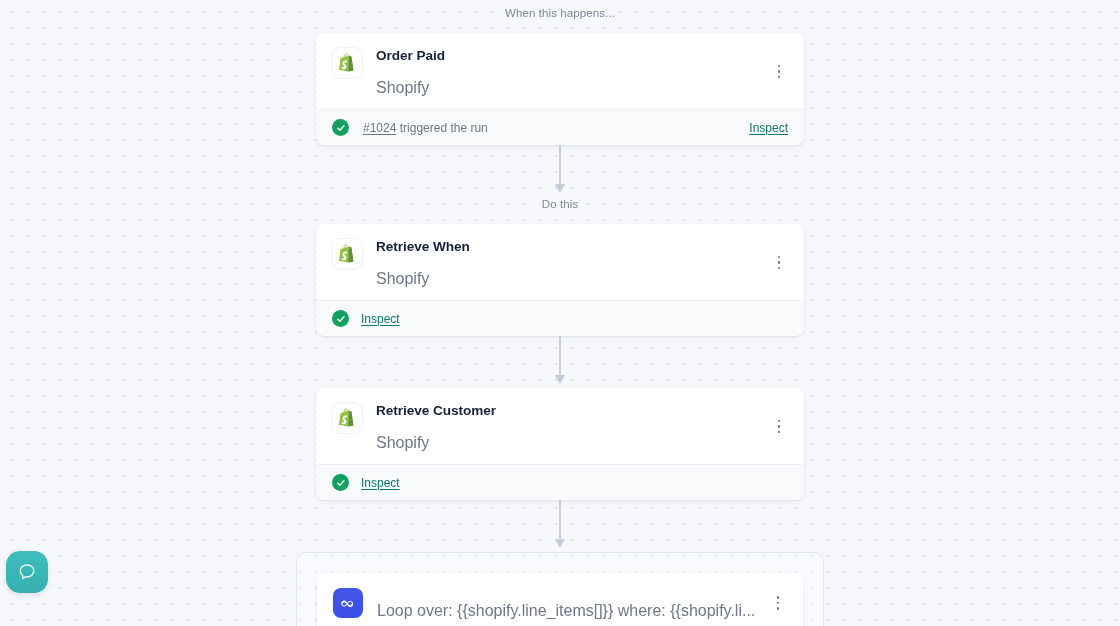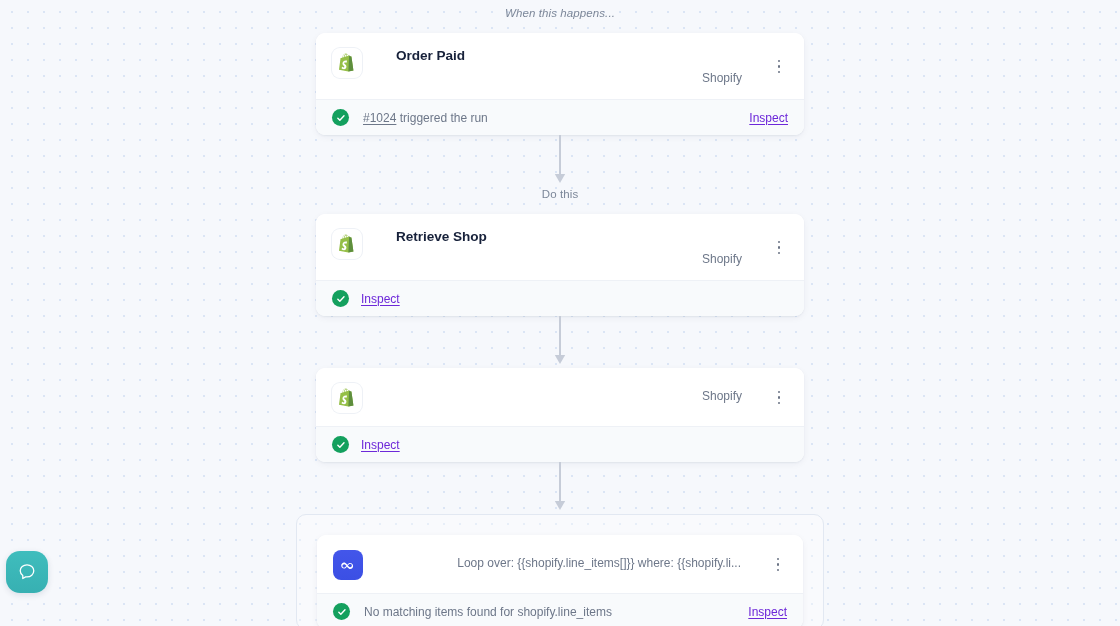--- a/index.html
+++ b/index.html
@@ -36,41 +36,40 @@
   }
 
   
   .section-label {
     text-align: center;
     font-size: 11.5px;
     color: #7c8799;
     letter-spacing: .1px;
     line-height: 14px;
   }
-  .label-when { margin-top: 6px; font-style: italic; }
+  .label-when { margin-top: 6px; }
   .label-do   { margin-top: 0; }
 
   
   .card-wrap {
     width: 488px;
     margin: 0 auto;
   }
   .card {
     background: #ffffff;
     border-radius: 9px;
     box-shadow: 0 1px 2px rgba(24,39,75,.06), 0 2px 7px rgba(24,39,75,.05);
     overflow: hidden;
   }
   .card-main {
     display: flex;
     align-items: flex-start;
     padding: 14px 16px 13px 16px;
     background: #fff;
     min-height: 58px;
-    gap: 20px;
   }
   .card-icon {
     width: 30px;
     height: 30px;
     border-radius: 8px;
     flex: 0 0 30px;
     margin-top: 1px;
     display: flex;
     align-items: center;
     justify-content: center;
@@ -91,28 +90,27 @@
     min-width: 0;
   }
   .card-title {
     font-size: 13.6px;
     font-weight: bold;
     color: #17213a;
     line-height: 17px;
     letter-spacing: -.05px;
   }
   .card-sub {
-    font-size: 12px;
+    font-size: 16px;
     color: #6d7789;
     line-height: 16px;
-    margin-top: 6px;
+    margin-top: 16px;
     white-space: nowrap;
     overflow: hidden;
     text-overflow: ellipsis;
-    text-align: right;
   }
   .kebab {
     flex: 0 0 18px;
     width: 18px;
     align-self: center;
     display: flex;
     flex-direction: column;
     align-items: center;
     justify-content: center;
     gap: 3px;
@@ -159,21 +157,21 @@
   }
   .foot-text .lnk {
     color: #6d7789;
     text-decoration: underline;
     text-underline-offset: 2px;
     cursor: pointer;
   }
   .inspect {
     flex: 0 0 auto;
     font-size: 12px;
-    color: #6d28d9;
+    color: #0f766e;
     text-decoration: underline;
     text-underline-offset: 2px;
     cursor: pointer;
     padding-left: 12px;
   }
 
   
   .connector {
     height: 52px;
     display: flex;
@@ -267,21 +265,21 @@
       <div class="card">
         <div class="card-main">
           <div class="card-icon icon-shopify">
             <svg width="22" height="22" viewBox="0 0 48 48" aria-hidden="true">
               <path d="M33.6 9.9c-.1-.2-.3-.3-.5-.3l-2.4-.2-1.8-1.8c-.2-.2-.5-.2-.7-.1l-1 .3c-.6-1.7-1.7-3.3-3.6-3.3h-.2c-.5-.7-1.2-1-1.8-1-4.6.1-6.8 5.9-7.5 8.8l-3.2 1c-1 .3-1 .3-1.2 1.3L6.5 38.9 27 42.8l11.1-2.4S33.7 10.2 33.6 9.9zM26.7 8.2l-2.7.8c0-2-.2-3.3-.5-4.2 1.6.3 2.7 2 3.2 3.4zm-4.3-3.1c.3 1 .5 2.3.5 4.2l-4.4 1.4c.9-3.2 2.5-4.8 3.9-5.6zm-1.7-1.6c.3 0 .6.1.8.3-1.9 1-3.9 3.3-4.8 7.9l-3.5 1.1c1-3.4 3-9.2 7.5-9.3z" fill="#95BF47"></path>
               <path d="M33.1 9.6l-2.4-.2-1.8-1.8c-.1-.1-.2-.1-.3-.2L27 42.8l11.1-2.4S33.7 10.2 33.6 9.9c-.1-.2-.3-.3-.5-.3z" fill="#5E8E3E"></path>
               <path d="M24.2 19.3l-1.4 4.1s-1.2-.6-2.7-.6c-2.2 0-2.3 1.4-2.3 1.7 0 1.9 5 2.6 5 7.1 0 3.5-2.2 5.8-5.2 5.8-3.6 0-5.4-2.2-5.4-2.2l1-3.2s1.9 1.6 3.5 1.6c1 0 1.5-.8 1.5-1.4 0-2.5-4.1-2.6-4.1-6.7 0-3.4 2.5-6.8 7.5-6.8 1.9 0 2.6.5 2.6.6z" fill="#FFF"></path>
             </svg>
           </div>
           <div class="card-text">
-            <div class="card-title">Retrieve Shop</div>
+            <div class="card-title">Retrieve When</div>
             <div class="card-sub">Shopify</div>
           </div>
           <div class="kebab">
             <span></span>
               <span></span>
               <span></span>
           </div>
         </div>
         <div class="card-foot">
           <div class="status-dot">
@@ -305,20 +303,21 @@
       <div class="card">
         <div class="card-main">
           <div class="card-icon icon-shopify">
             <svg width="22" height="22" viewBox="0 0 48 48" aria-hidden="true">
               <path d="M33.6 9.9c-.1-.2-.3-.3-.5-.3l-2.4-.2-1.8-1.8c-.2-.2-.5-.2-.7-.1l-1 .3c-.6-1.7-1.7-3.3-3.6-3.3h-.2c-.5-.7-1.2-1-1.8-1-4.6.1-6.8 5.9-7.5 8.8l-3.2 1c-1 .3-1 .3-1.2 1.3L6.5 38.9 27 42.8l11.1-2.4S33.7 10.2 33.6 9.9zM26.7 8.2l-2.7.8c0-2-.2-3.3-.5-4.2 1.6.3 2.7 2 3.2 3.4zm-4.3-3.1c.3 1 .5 2.3.5 4.2l-4.4 1.4c.9-3.2 2.5-4.8 3.9-5.6zm-1.7-1.6c.3 0 .6.1.8.3-1.9 1-3.9 3.3-4.8 7.9l-3.5 1.1c1-3.4 3-9.2 7.5-9.3z" fill="#95BF47"></path>
               <path d="M33.1 9.6l-2.4-.2-1.8-1.8c-.1-.1-.2-.1-.3-.2L27 42.8l11.1-2.4S33.7 10.2 33.6 9.9c-.1-.2-.3-.3-.5-.3z" fill="#5E8E3E"></path>
               <path d="M24.2 19.3l-1.4 4.1s-1.2-.6-2.7-.6c-2.2 0-2.3 1.4-2.3 1.7 0 1.9 5 2.6 5 7.1 0 3.5-2.2 5.8-5.2 5.8-3.6 0-5.4-2.2-5.4-2.2l1-3.2s1.9 1.6 3.5 1.6c1 0 1.5-.8 1.5-1.4 0-2.5-4.1-2.6-4.1-6.7 0-3.4 2.5-6.8 7.5-6.8 1.9 0 2.6.5 2.6.6z" fill="#FFF"></path>
             </svg>
           </div>
           <div class="card-text">
+            <div class="card-title">Retrieve Customer</div>
             <div class="card-sub">Shopify</div>
           </div>
           <div class="kebab">
             <span></span>
               <span></span>
               <span></span>
           </div>
         </div>
         <div class="card-foot">
           <div class="status-dot">

